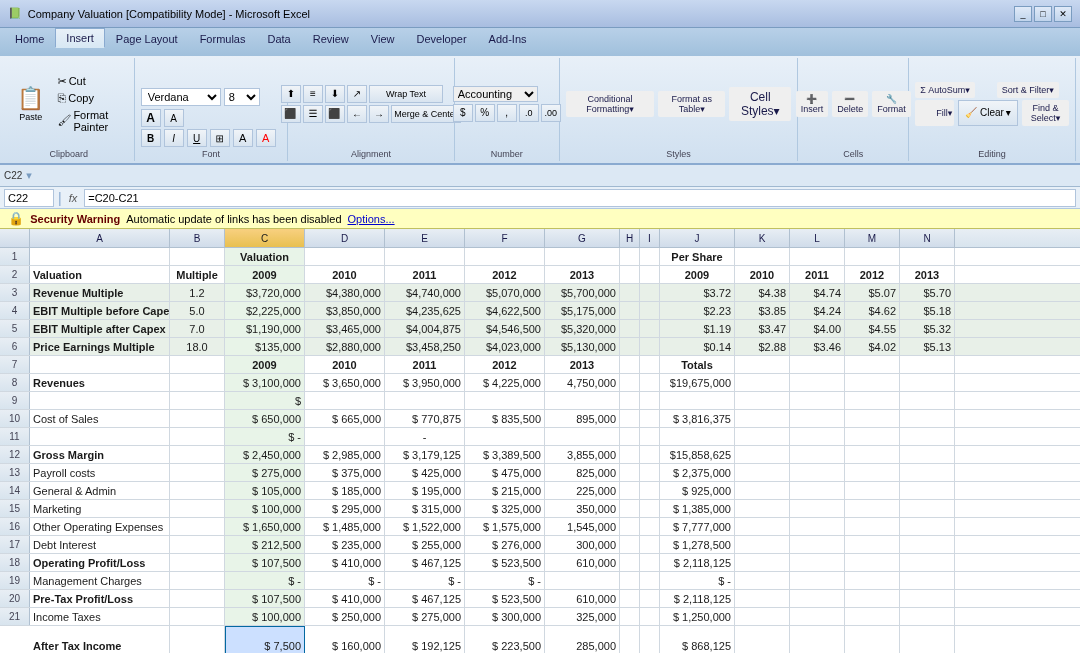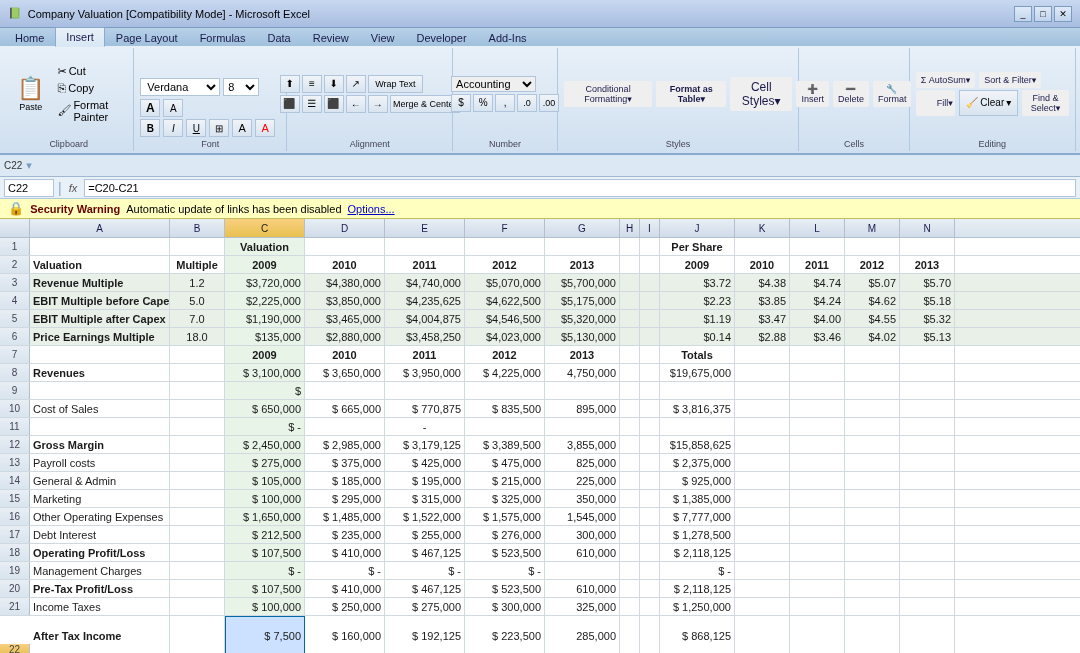--- a/index.html
+++ b/index.html
@@ -20,22 +20,22 @@
     .title-btn { width: 18px; height: 16px; border: 1px solid #7a9cc0; background: linear-gradient(to bottom, #e0eaf8, #c0d4ec); font-size: 9px; cursor: pointer; display: flex; align-items: center; justify-content: center; }
 
     
     .ribbon {
       background: linear-gradient(to bottom, #ddeeff, #c8ddf0);
       border-bottom: 2px solid #8aaad0;
     }
     .ribbon-tabs {
       display: flex;
       background: linear-gradient(to bottom, #b8d0e8, #a0c0dc);
-      height: 18px;
-      align-items: center;
+      height: 28px;
+      align-items: flex-start;
       padding-left: 4px;
     }
     .ribbon-tab {
       padding: 2px 10px;
       font-size: 11px;
       cursor: pointer;
       border: 1px solid transparent;
       border-bottom: none;
       background: transparent;
       color: #1a1a4a;
@@ -340,21 +340,21 @@
       <div class="ribbon-group-label">Font</div>
     </div>
 
     <div class="ribbon-group" style="min-width:100px;">
       <div style="display:flex;flex-direction:column;gap:2px;flex:1;justify-content:center;">
         <div style="display:flex;gap:2px;">
           <button class="font-btn">⬆</button>
           <button class="font-btn">≡</button>
           <button class="font-btn">⬇</button>
           <button class="font-btn">↗</button>
-          <button class="font-btn" style="width:55px;font-size:9px;">Wrap Text</button>
+          <button class="font-btn" style="width:74px;font-size:9px;">Wrap Text</button>
         </div>
         <div style="display:flex;gap:2px;">
           <button class="font-btn">⬛</button>
           <button class="font-btn">☰</button>
           <button class="font-btn">⬛</button>
           <button class="font-btn">←</button>
           <button class="font-btn">→</button>
           <button class="font-btn" style="width:70px;font-size:9px;">Merge &amp; Center</button>
         </div>
       </div>
@@ -373,21 +373,21 @@
           <button class="font-btn" style="font-size:9px;">.0</button>
           <button class="font-btn" style="font-size:9px;">.00</button>
         </div>
       </div>
       <div class="ribbon-group-label">Number</div>
     </div>
 
     <div class="ribbon-group" style="min-width:130px;">
       <div style="display:flex;gap:4px;flex:1;align-items:center;">
         <button class="ribbon-btn" style="font-size:9px;min-width:45px;">Conditional Formatting▾</button>
-        <button class="ribbon-btn" style="font-size:9px;min-width:40px;font-weight:bold;">Format as Table▾</button>
+        <button class="ribbon-btn" style="font-size:9px;min-width:40px;">Format as Table▾</button>
         <button class="ribbon-btn" style="font-size:12px;min-width:35px;">Cell Styles▾</button>
       </div>
       <div class="ribbon-group-label">Styles</div>
     </div>
 
     <div class="ribbon-group" style="min-width:90px;">
       <div style="display:flex;gap:4px;flex:1;align-items:center;">
         <button class="ribbon-btn">
           <span>➕</span>
           <span style="font-size:9px;">Insert</span>
@@ -399,21 +399,21 @@
         <button class="ribbon-btn">
           <span>🔧</span>
           <span style="font-size:9px;">Format</span>
         </button>
       </div>
       <div class="ribbon-group-label">Cells</div>
     </div>
 
     <div class="ribbon-group" style="min-width:130px;">
       <div style="display:flex;flex-direction:column;gap:2px;flex:1;justify-content:center;">
-        <div style="display:flex;gap:4px;">
+        <div style="display:flex;gap:22px;">
           <button class="ribbon-btn" style="font-size:9px;">Σ AutoSum▾</button>
           <button class="ribbon-btn" style="font-size:9px;">Sort &amp; Filter▾</button>
         </div>
         <div style="display:flex;gap:4px;">
           <button class="ribbon-btn" style="font-size:9px;padding-left:23px;">Fill▾</button>
           <button class="clear-btn">
             <span>🧹</span>
             <span>Clear</span>
             <span>▾</span>
           </button>

